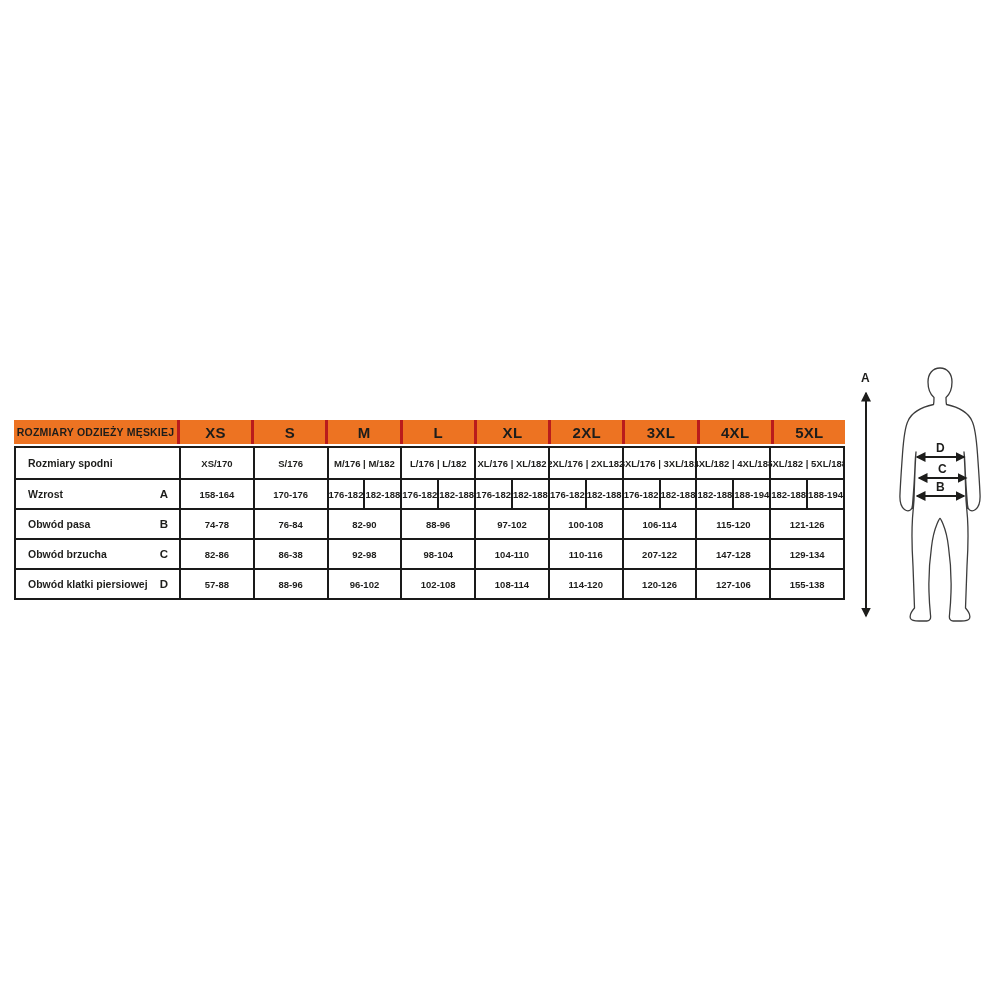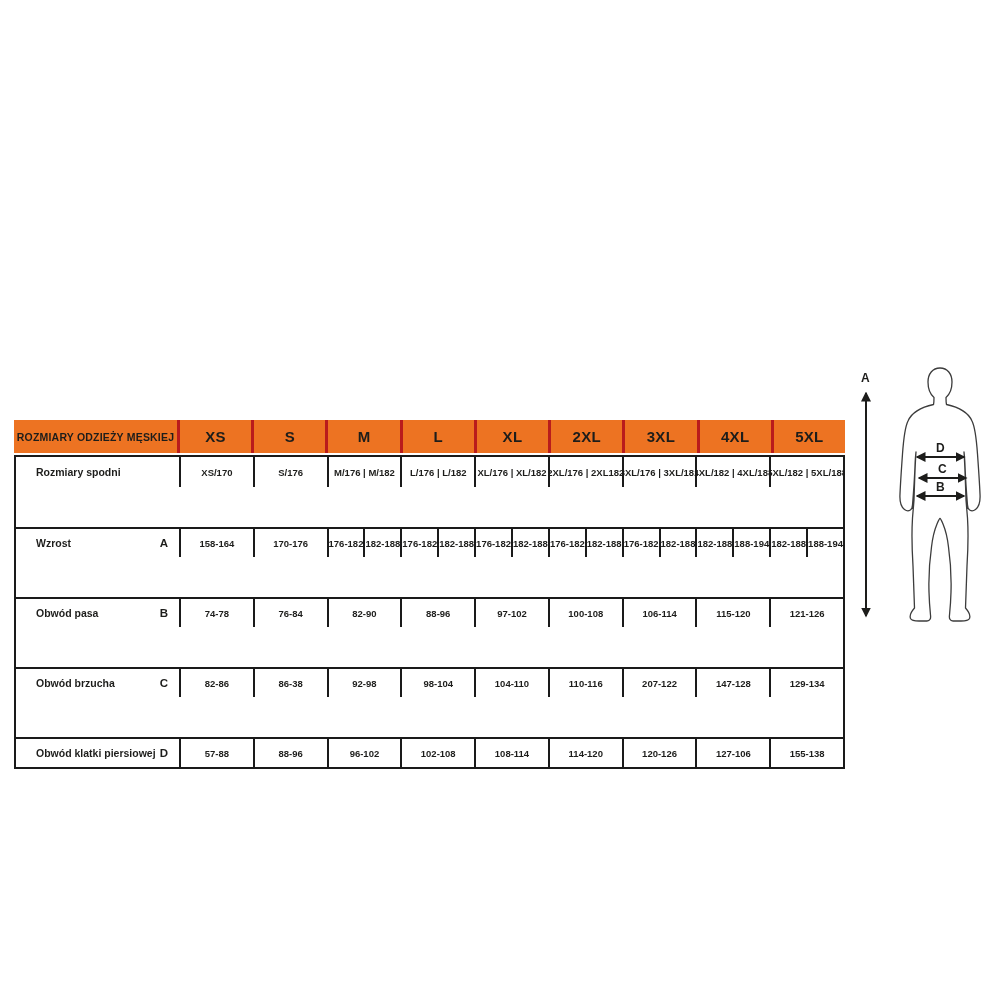--- a/index.html
+++ b/index.html
@@ -9,33 +9,33 @@
     --outline:#3C3C3C;
   }
   *{margin:0;padding:0;box-sizing:border-box;}
   html,body{width:1000px;height:1000px;background:#fff;
     font-family:"Liberation Sans",sans-serif;color:var(--ink);}
   .stage{position:relative;width:1000px;height:1000px;background:#fff;overflow:hidden;}
 
   
   .size-table{position:absolute;left:14px;top:420px;width:831px;}
   .grid{display:grid;grid-template-columns:163px repeat(18,1fr);}
-  .thead{height:33px;}
+  .thead{height:24px;}
   .h-title{grid-column:1;background:var(--accent);display:flex;align-items:center;justify-content:center;
     font-size:10.5px;font-weight:700;letter-spacing:.2px;}
   .h-size{grid-column:span 2;background:var(--accent);border-left:3px solid #b91c1c;
     display:flex;align-items:center;justify-content:center;font-size:15px;font-weight:700;letter-spacing:.3px;}
   .tbody{border:2px solid var(--border);margin-top:2px;background:#fff;}
   .row{height:30px;}
-  .row + .row{border-top:2px solid var(--border);margin-top:40px;}
+  .row + .row{border-top:2px solid var(--border);}
   .cell{display:flex;align-items:center;justify-content:center;
     font-size:9.5px;font-weight:700;border-left:2px solid var(--border);
     white-space:nowrap;overflow:hidden;}
   .cell.span2{grid-column:span 2;}
-  .cell.label{grid-column:1;justify-content:flex-start;padding-left:20px;border-left:none;
+  .cell.label{grid-column:1;justify-content:flex-start;padding-left:12px;border-left:none;
     font-size:10.5px;position:relative;}
   .letter{position:absolute;right:11px;top:50%;transform:translateY(-50%);
     font-size:11.5px;font-weight:700;}
 
   
   .figure-svg{position:absolute;left:855px;top:363px;width:135px;height:265px;}
   .figure-svg text{font-family:"Liberation Sans",sans-serif;font-size:12px;font-weight:700;fill:var(--ink);}
   .figure-svg line{stroke:var(--ink);stroke-width:2;}
   .person{fill:#fff;stroke:var(--outline);stroke-width:1.3;stroke-linejoin:round;}
 </style>

